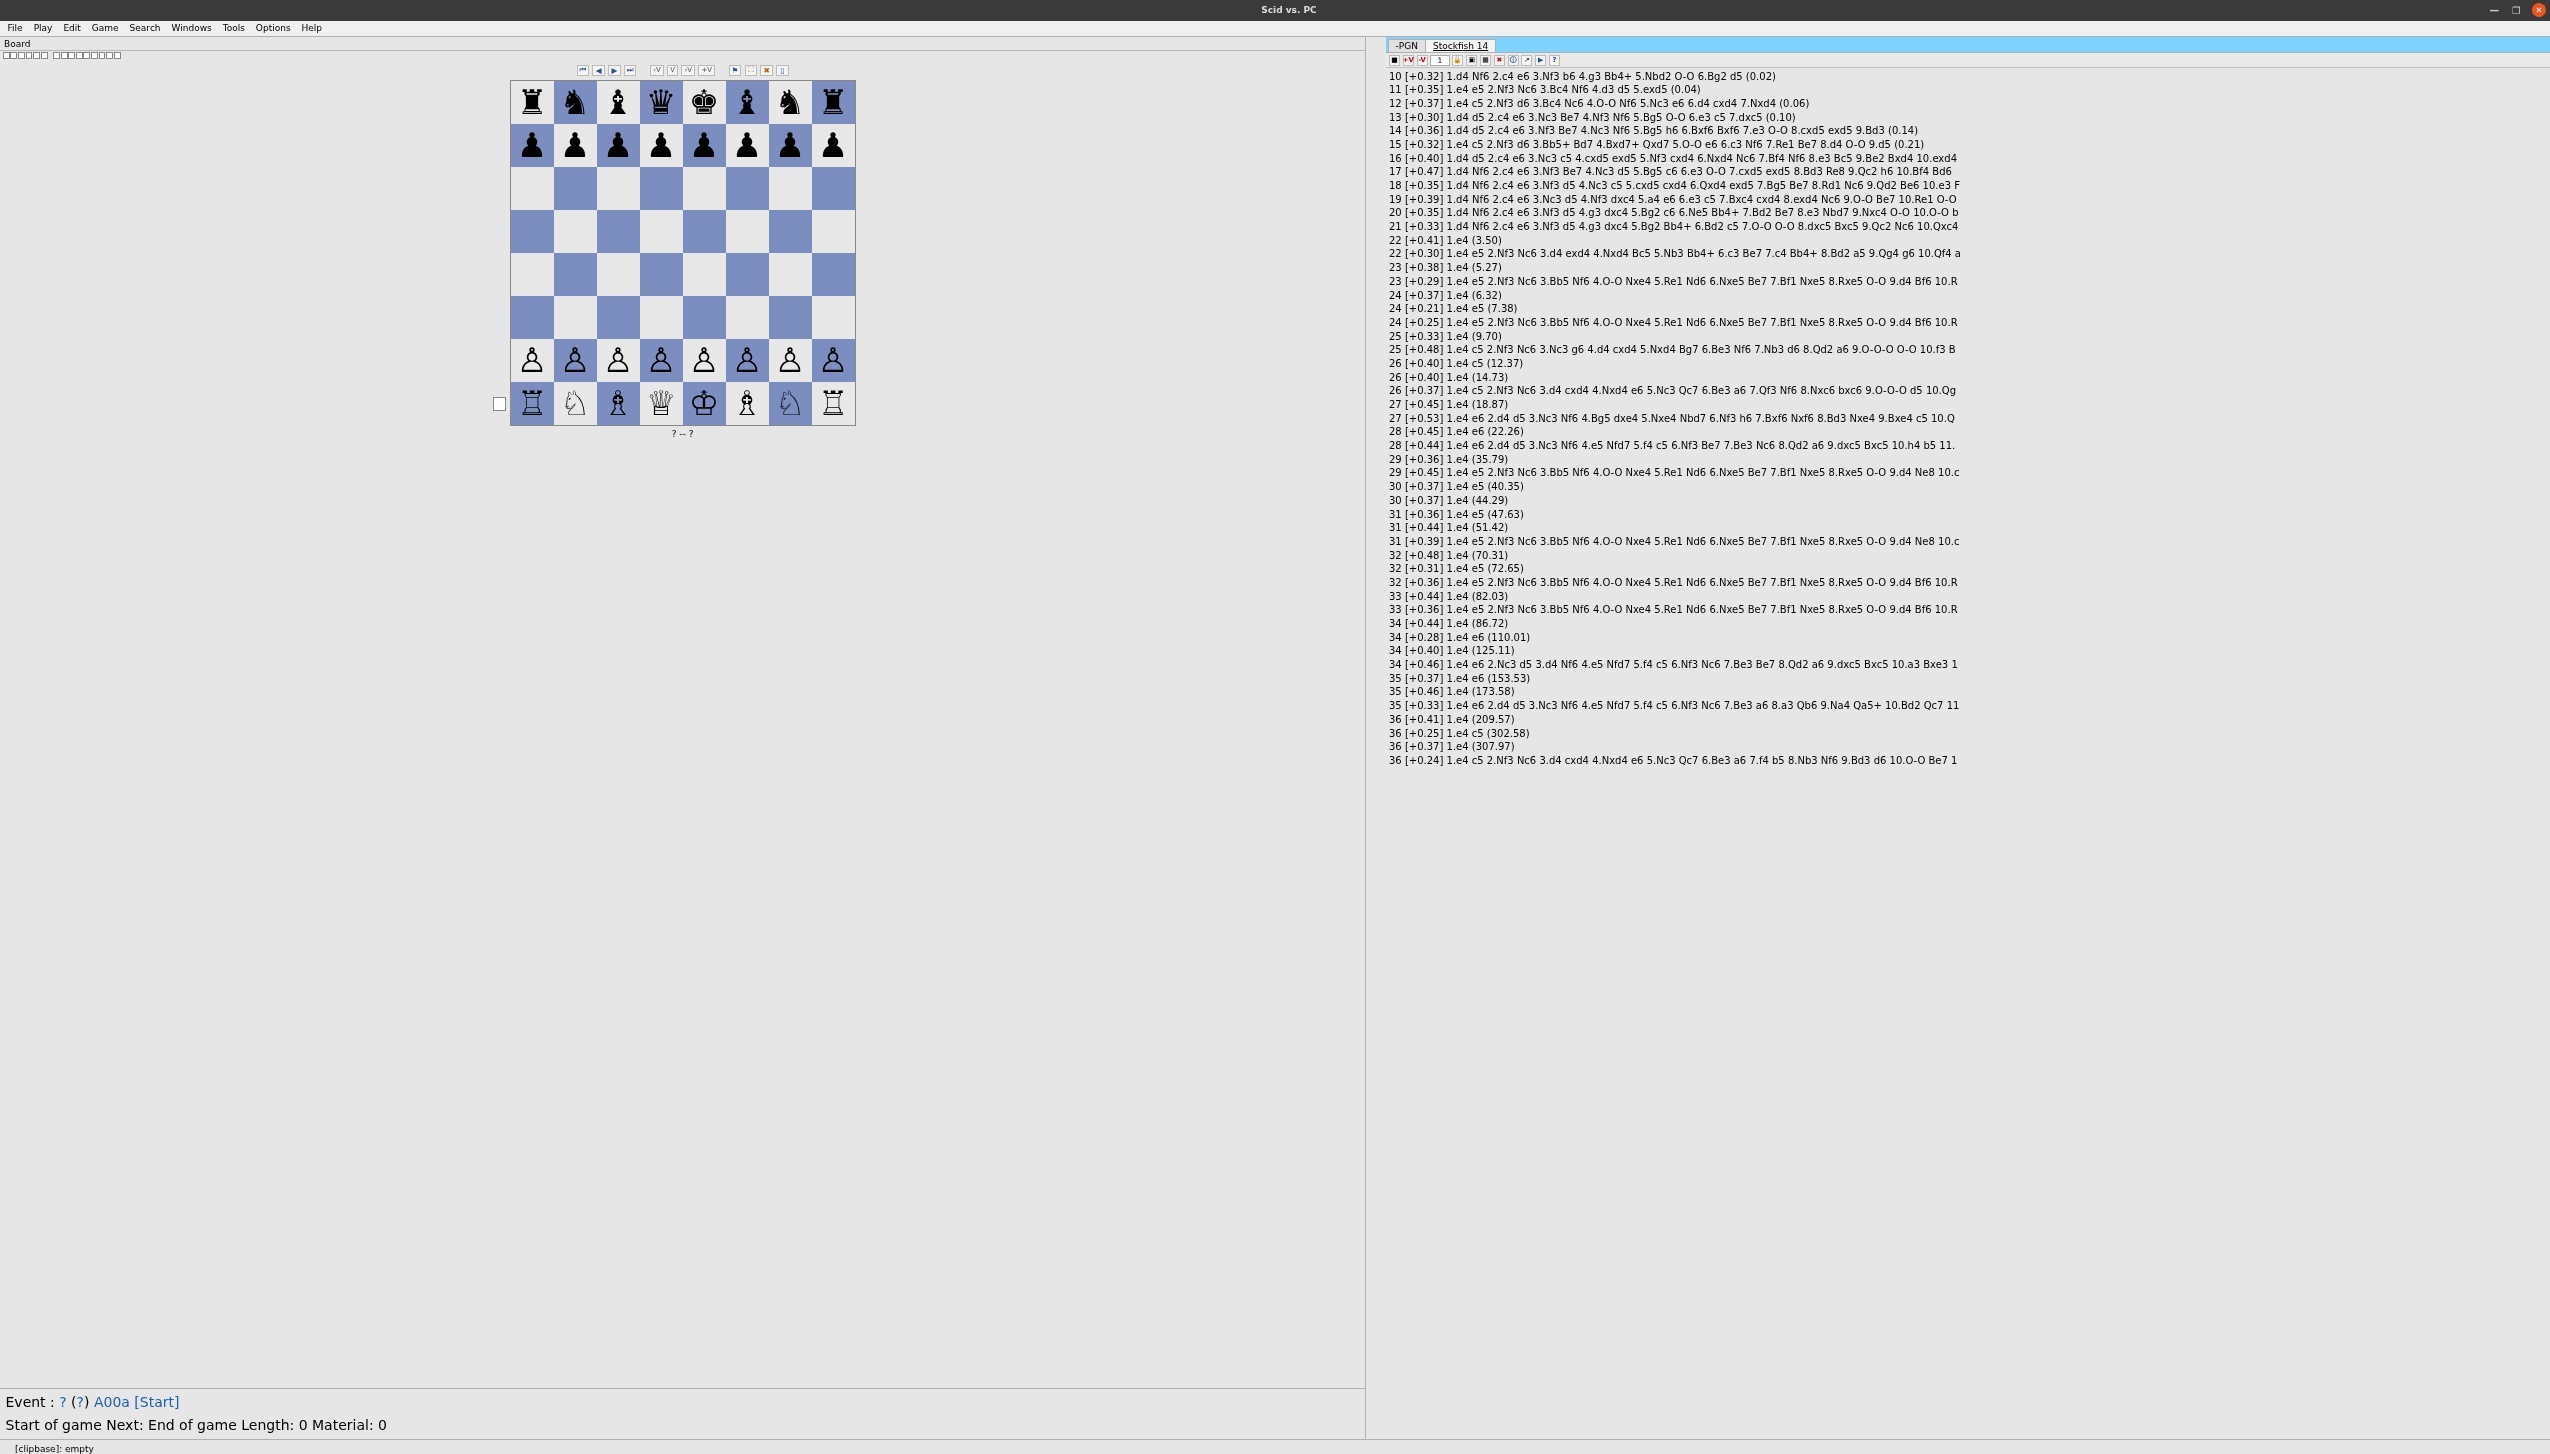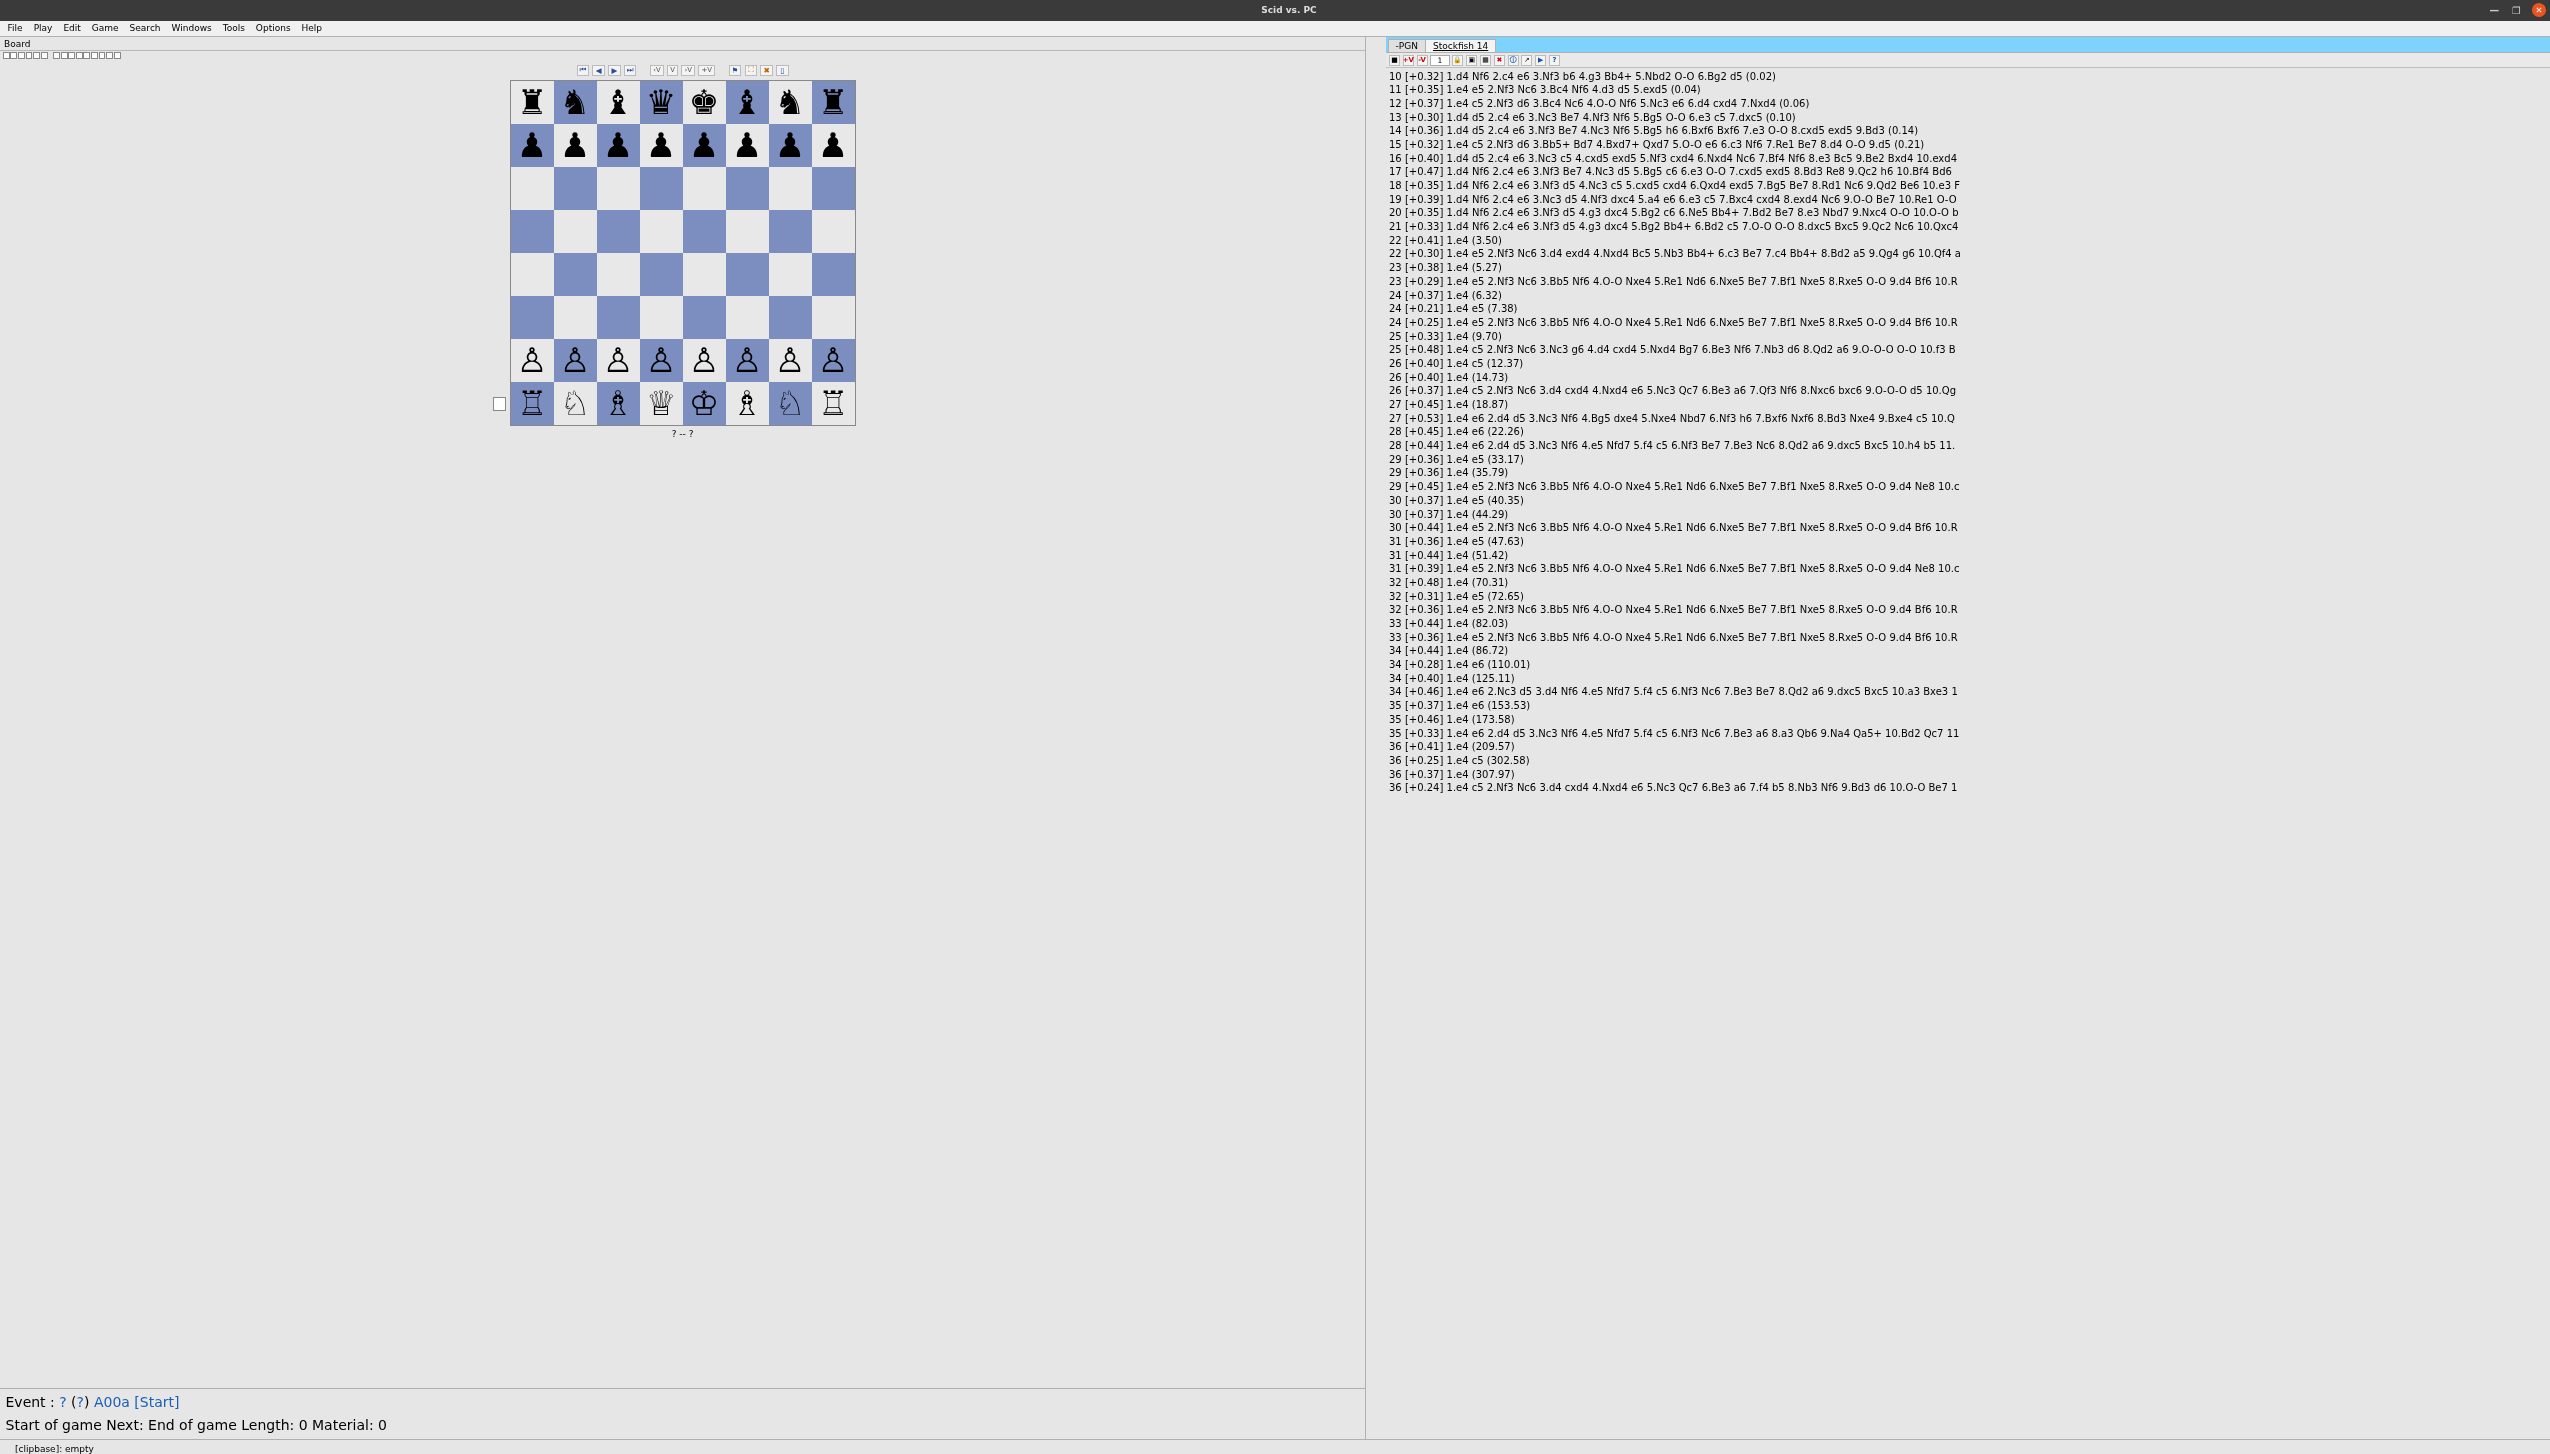--- a/index.html
+++ b/index.html
@@ -231,26 +231,24 @@
           <div>24 [+0.25]  1.e4 e5 2.Nf3 Nc6 3.Bb5 Nf6 4.O-O Nxe4 5.Re1 Nd6 6.Nxe5 Be7 7.Bf1 Nxe5 8.Rxe5 O-O 9.d4 Bf6 10.R</div>
           <div>25 [+0.33]  1.e4  (9.70)</div>
           <div>25 [+0.48]  1.e4 c5 2.Nf3 Nc6 3.Nc3 g6 4.d4 cxd4 5.Nxd4 Bg7 6.Be3 Nf6 7.Nb3 d6 8.Qd2 a6 9.O-O-O O-O 10.f3 B</div>
           <div>26 [+0.40]  1.e4 c5  (12.37)</div>
           <div>26 [+0.40]  1.e4  (14.73)</div>
           <div>26 [+0.37]  1.e4 c5 2.Nf3 Nc6 3.d4 cxd4 4.Nxd4 e6 5.Nc3 Qc7 6.Be3 a6 7.Qf3 Nf6 8.Nxc6 bxc6 9.O-O-O d5 10.Qg</div>
           <div>27 [+0.45]  1.e4  (18.87)</div>
           <div>27 [+0.53]  1.e4 e6 2.d4 d5 3.Nc3 Nf6 4.Bg5 dxe4 5.Nxe4 Nbd7 6.Nf3 h6 7.Bxf6 Nxf6 8.Bd3 Nxe4 9.Bxe4 c5 10.Q</div>
           <div>28 [+0.45]  1.e4 e6  (22.26)</div>
           <div>28 [+0.44]  1.e4 e6 2.d4 d5 3.Nc3 Nf6 4.e5 Nfd7 5.f4 c5 6.Nf3 Be7 7.Be3 Nc6 8.Qd2 a6 9.dxc5 Bxc5 10.h4 b5 11.</div>
-          <div>29 [+0.36]  1.e4 e5  (33.17)</div>
           <div>29 [+0.36]  1.e4  (35.79)</div>
           <div>29 [+0.45]  1.e4 e5 2.Nf3 Nc6 3.Bb5 Nf6 4.O-O Nxe4 5.Re1 Nd6 6.Nxe5 Be7 7.Bf1 Nxe5 8.Rxe5 O-O 9.d4 Ne8 10.c</div>
           <div>30 [+0.37]  1.e4 e5  (40.35)</div>
           <div>30 [+0.37]  1.e4  (44.29)</div>
-          <div>30 [+0.44]  1.e4 e5 2.Nf3 Nc6 3.Bb5 Nf6 4.O-O Nxe4 5.Re1 Nd6 6.Nxe5 Be7 7.Bf1 Nxe5 8.Rxe5 O-O 9.d4 Bf6 10.R</div>
           <div>31 [+0.36]  1.e4 e5  (47.63)</div>
           <div>31 [+0.44]  1.e4  (51.42)</div>
           <div>31 [+0.39]  1.e4 e5 2.Nf3 Nc6 3.Bb5 Nf6 4.O-O Nxe4 5.Re1 Nd6 6.Nxe5 Be7 7.Bf1 Nxe5 8.Rxe5 O-O 9.d4 Ne8 10.c</div>
           <div>32 [+0.48]  1.e4  (70.31)</div>
           <div>32 [+0.31]  1.e4 e5  (72.65)</div>
           <div>32 [+0.36]  1.e4 e5 2.Nf3 Nc6 3.Bb5 Nf6 4.O-O Nxe4 5.Re1 Nd6 6.Nxe5 Be7 7.Bf1 Nxe5 8.Rxe5 O-O 9.d4 Bf6 10.R</div>
           <div>33 [+0.44]  1.e4  (82.03)</div>
           <div>33 [+0.36]  1.e4 e5 2.Nf3 Nc6 3.Bb5 Nf6 4.O-O Nxe4 5.Re1 Nd6 6.Nxe5 Be7 7.Bf1 Nxe5 8.Rxe5 O-O 9.d4 Bf6 10.R</div>
           <div>34 [+0.44]  1.e4  (86.72)</div>
           <div>34 [+0.28]  1.e4 e6  (110.01)</div>

